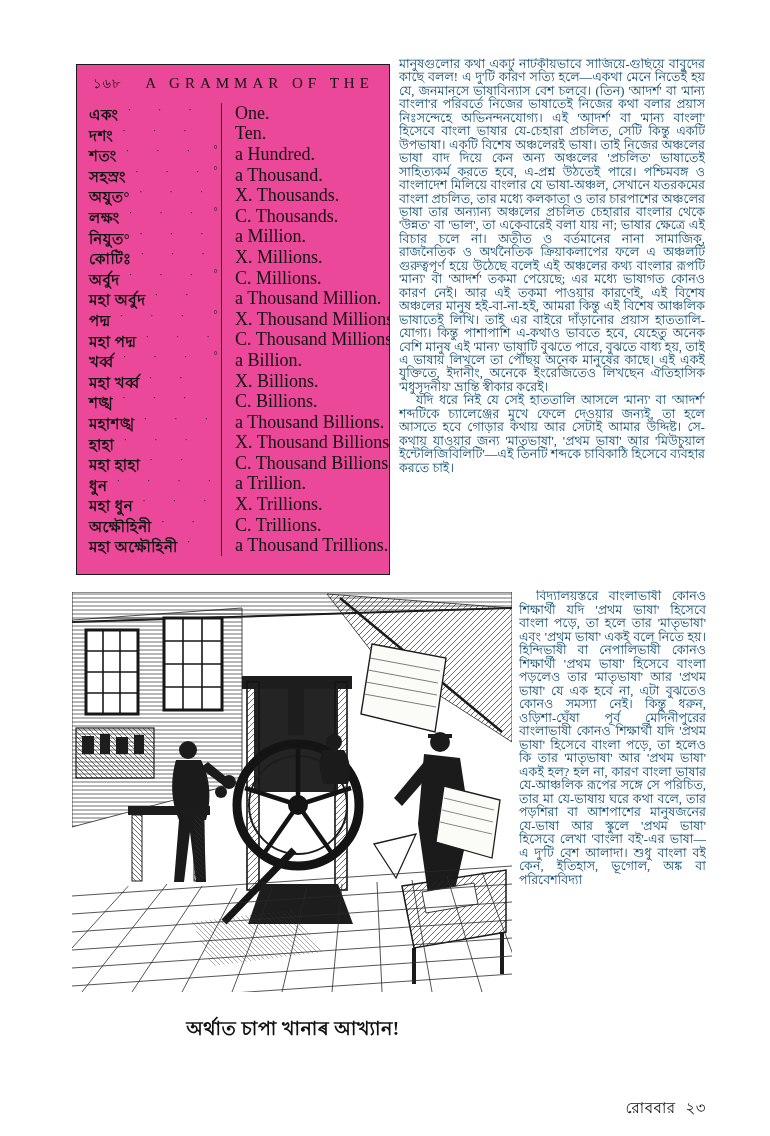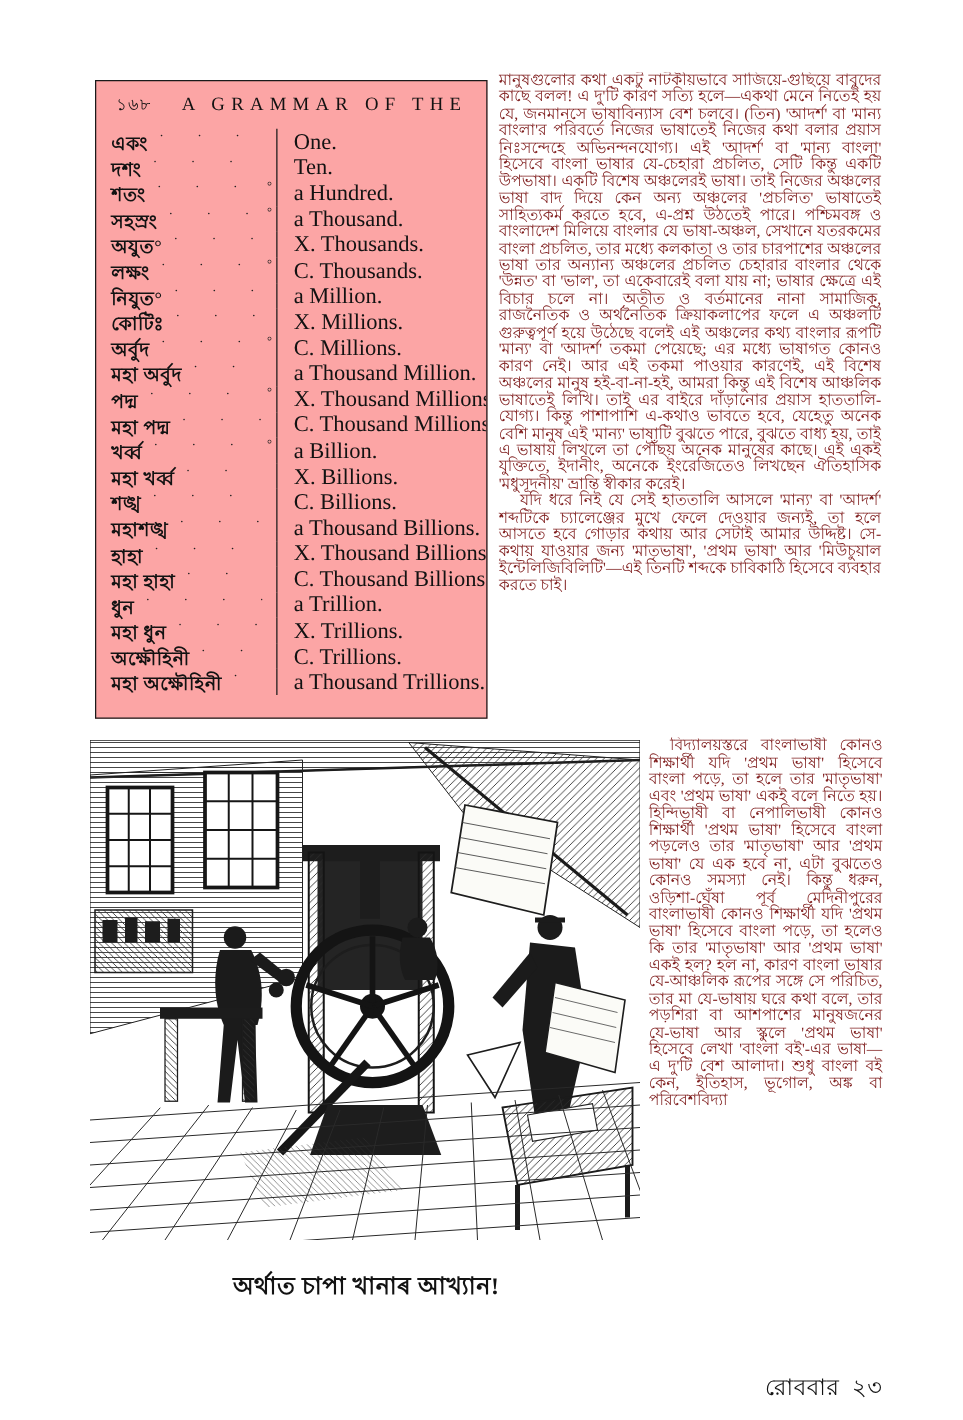--- a/index.html
+++ b/index.html
@@ -6,54 +6,54 @@
   body {
     width:770px; height:1136px; position:relative; overflow:hidden;
     background:#ffffff; color:#121212;
     font-family:"Liberation Serif","DejaVu Serif",serif;
   }
   .page { position:absolute; inset:0; background:#fff; }
 
   
   .grammar-table {
     position:absolute; left:76px; top:64px; width:314px; height:511px;
-    border:1.6px solid #1a1a1a; background:#fca5a5; overflow:hidden;
+    border:1.6px solid #1a1a1a; background:#ec4899; overflow:hidden;
     box-sizing:border-box;
   }
   .gt-header { display:flex; align-items:baseline; padding:9px 0 3px 16px; white-space:nowrap; overflow:hidden; }
   .gt-pageno { font-size:13px; margin-right:24px; letter-spacing:1px; }
   .gt-title  { font-size:15px; letter-spacing:5px; font-weight:400; }
   .gt-rows   { position:absolute; top:38px; bottom:0; left:0; right:0; }
   .gt-row    { display:flex; align-items:flex-start; height:20.6px; padding-left:12px; box-sizing:border-box; }
   .gt-bn     { font-weight:700; font-size:15px; white-space:nowrap; letter-spacing:0.5px; }
   .gt-dots   { flex:1; overflow:hidden; white-space:nowrap; letter-spacing:12px; padding-left:9px; font-size:11px; color:#1f1f1f; }
   .gt-mark   { width:11px; font-size:10px; color:#1f1f1f; text-align:center; }
   .gt-en     { width:168px; align-self:stretch; border-left:1.5px solid #1a1a1a;
                display:flex; align-items:center; padding-left:13px; box-sizing:border-box;
                font-size:18px; white-space:nowrap; overflow:hidden; }
 
   
   .article-col { position:absolute; text-align:justify; overflow:hidden;
-                 font-size:12.6px; line-height:13.45px; color:#7f1d1d;font-family:Liberation Serif, serif; }
+                 font-size:12.6px; line-height:13.45px; color:#0c4a6e;font-family:Liberation Serif, serif; }
   .article-col p { margin:0; }
   .article-col p.indented { text-indent:17px; }
   #article-col-1 { left:399px; top:58px;  width:306px; height:506px; }
   #article-col-2 { left:519px; top:590px; width:187px; height:500px; line-height:13.5px; }
 
   
   .illustration { position:absolute; left:72px; top:592px; width:440px; height:400px; }
   .illustration svg { display:block; width:100%; height:100%; }
 
   
   .caption { position:absolute; left:74px; top:1002px; width:438px; text-align:center; }
   .caption-line1 { font-size:28px; font-weight:700; letter-spacing:1px; }
   .caption-line2 { font-size:19px; font-weight:700; margin-top:12px; letter-spacing:0.5px;font-family:Liberation Serif, serif; }
 
   
-  .footer { position:absolute; right:64px; top:1096px; font-size:18px; letter-spacing:0.5px;
+  .footer { position:absolute; right:64px; top:1096px; font-size:15px; letter-spacing:0.5px;
             display:flex; gap:10px; align-items:baseline; }
 </style>
 </head>
 <body>
 
 <div class="page">
 
   <div class="grammar-table">
     <div class="gt-header">
       <span class="gt-pageno">১৬৮</span>

